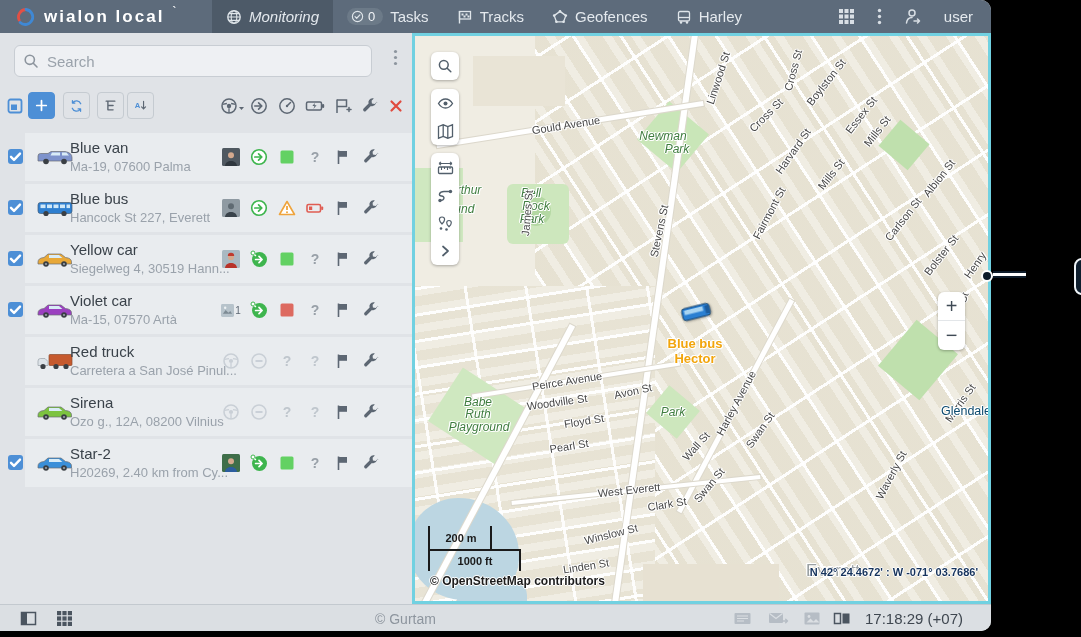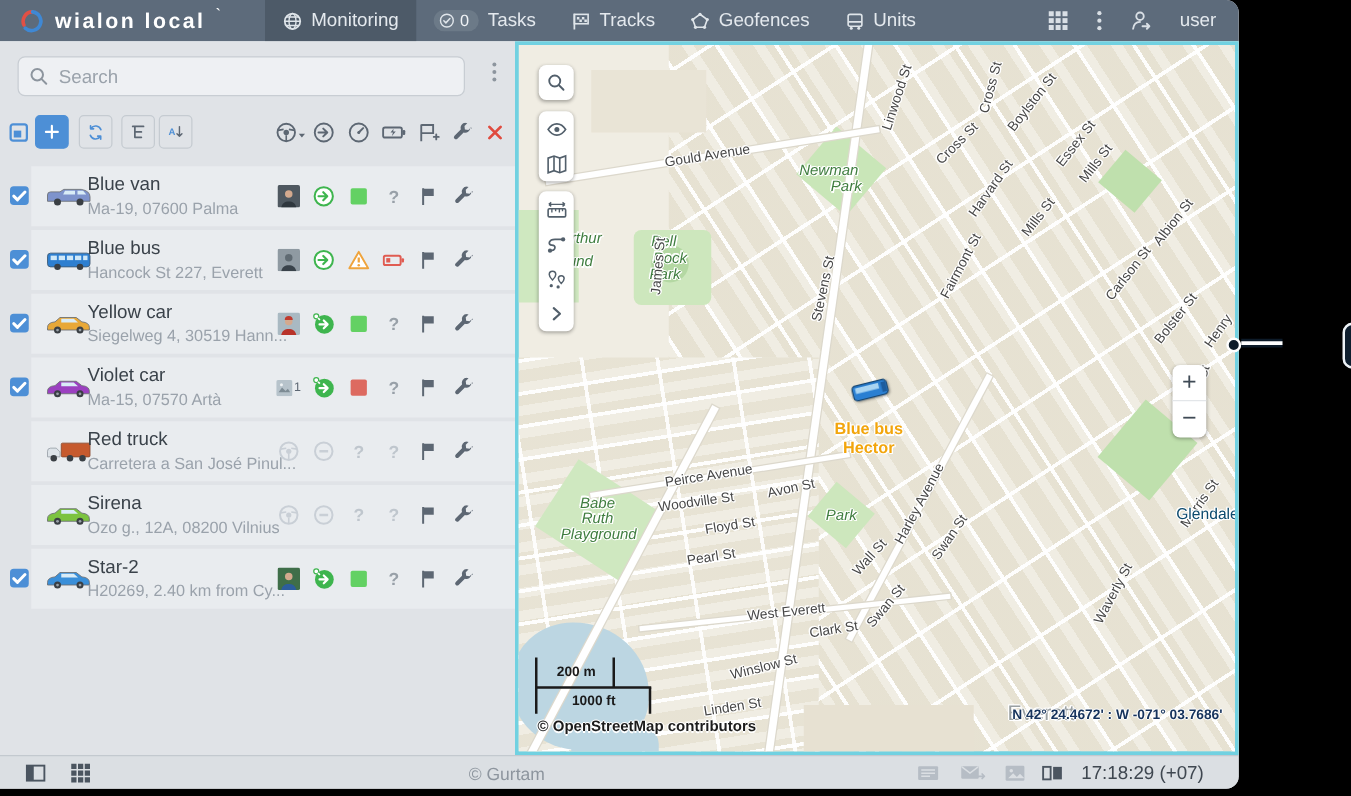--- a/index.html
+++ b/index.html
@@ -9,21 +9,21 @@
 
   
   #app{position:absolute;left:0;top:0;width:991px;height:631px;border-radius:0 10px 10px 0;overflow:hidden;background:#e0e3e7;}
 
   
   #navbar{position:absolute;left:0;top:0;width:991px;height:33px;background:#5d6b7b;display:flex;align-items:center;color:#e9edf1;}
   #logo{display:flex;align-items:center;gap:8px;padding:0 14px 0 16px;width:212px;}
   #logo-text{font-size:17px;letter-spacing:2px;color:#fff;font-weight:bold;}
   #logo-mark{color:#fff;font-size:13px;position:relative;top:-5px;}
   .nav-tab{display:flex;align-items:center;gap:7px;height:33px;padding:0 14px;font-size:15px;color:#e4e9ee;cursor:pointer;}
-  .nav-tab.active{background:#4d5a68;}
+  .nav-tab.active{background:#4d5a68;font-style:italic;}
   .nav-tab svg{width:16px;height:16px;color:#dfe5ea;}
   .badge-pill{display:flex;align-items:center;gap:4px;background:#6c7a88;border-radius:10px;padding:1px 8px 1px 4px;font-size:13px;color:#f0f3f6;}
   .badge-pill svg{width:13px;height:13px;}
   #nav-right{position:absolute;right:18px;top:0;height:33px;display:flex;align-items:center;gap:22px;}
   #nav-right svg{color:#d9dfe5;}
   #nav-user-label{font-size:15px;color:#e4e9ee;}
 
   
   #sidebar{position:absolute;left:0;top:33px;width:412px;height:571px;background:#e0e3e7;}
   #search-wrap{position:absolute;left:14px;top:12px;width:358px;height:32px;}
@@ -155,21 +155,21 @@
         <span>Geofences</span>
       </div>
 
       <div class="nav-tab">
         <svg viewBox="0 0 16 16">
             <rect x="2.5" y="2.5" width="11" height="9.5" rx="1.5" fill="none" stroke="currentColor" stroke-width="1.3"></rect>
             <path d="M2.5 8.5h11" stroke="currentColor" stroke-width="1.3"></path>
             <circle cx="5" cy="13.5" r="1.2" fill="currentColor"></circle>
             <circle cx="11" cy="13.5" r="1.2" fill="currentColor"></circle>
           </svg>
-        <span>Units</span>
+        <span>Harley</span>
       </div>
 
       <div id="nav-right">
         <svg width="17" height="17" viewBox="0 0 17 17">
             <g fill="currentColor">
               <rect x="1" y="1" width="4" height="4"></rect>
               <rect x="6.5" y="1" width="4" height="4"></rect>
               <rect x="12" y="1" width="4" height="4"></rect>
               <rect x="1" y="6.5" width="4" height="4"></rect>
               <rect x="6.5" y="6.5" width="4" height="4"></rect>

